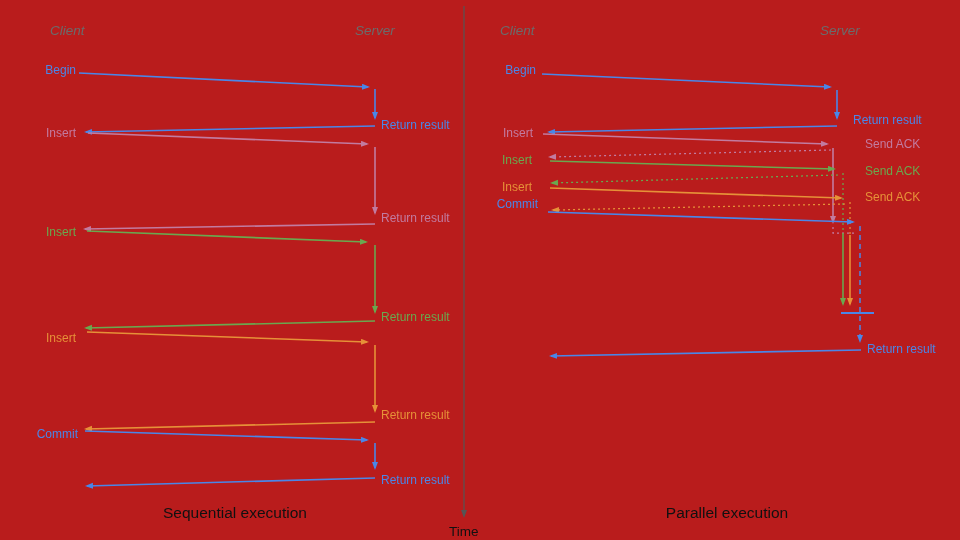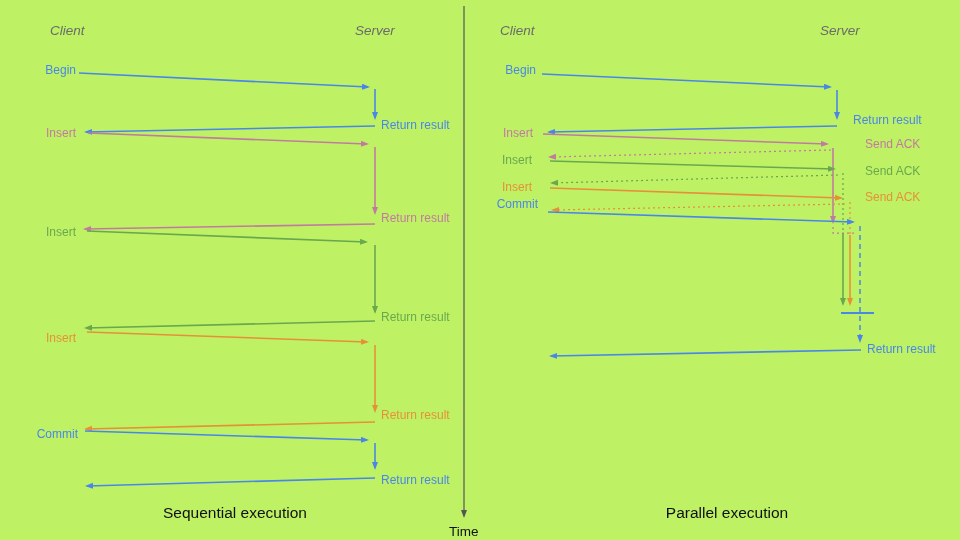--- a/index.html
+++ b/index.html
@@ -1,16 +1,16 @@
 <!DOCTYPE html>
 <html><head>
 <meta charset="utf-8">
 <style>
   html,body{margin:0;padding:0;background:#ffffff;}
-  .canvas{position:relative;width:960px;height:540px;background:#bef264;overflow:hidden;}
+  .canvas{position:relative;width:960px;height:540px;background:#b91c1c;overflow:hidden;}
   svg{display:block;}
   text{font-family:"Liberation Sans", sans-serif;}
   .lbl{font-size:12px;}
   .hdr{font-size:13.5px;font-style:italic;fill:#6b6b6b;}
   .cap{font-size:15.5px;fill:#111111;}
   .time-lbl{font-size:13.5px;fill:#111111;}
   .ln{fill:none;stroke-width:1.6;stroke-linecap:butt;}
   .dot{stroke-dasharray:2 3;stroke-width:1.25;}
   .dash{stroke-dasharray:5 4;stroke-width:1.5;}
   .bar{stroke-width:2.2;}

